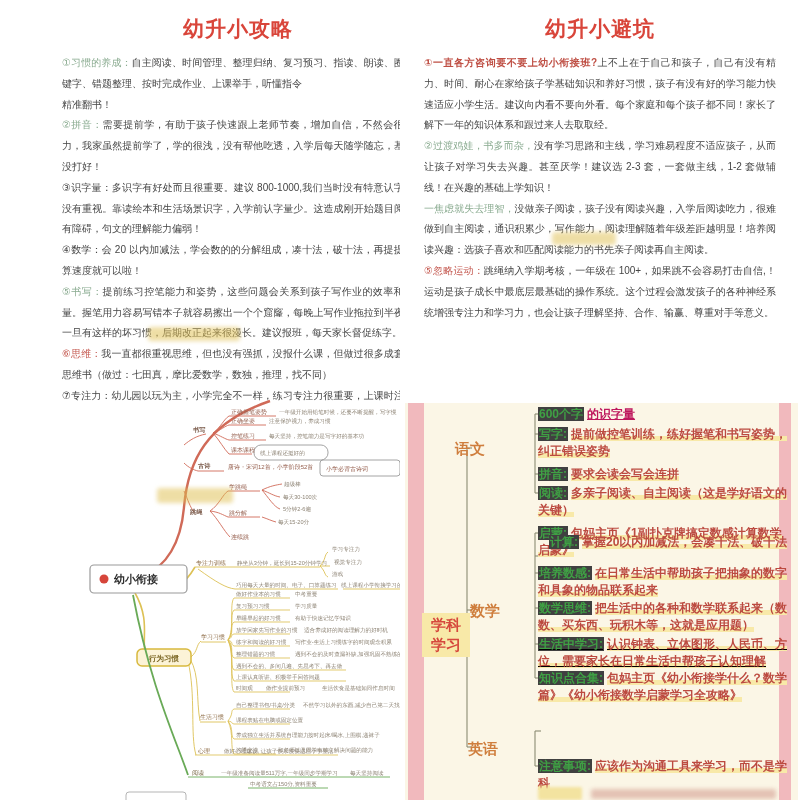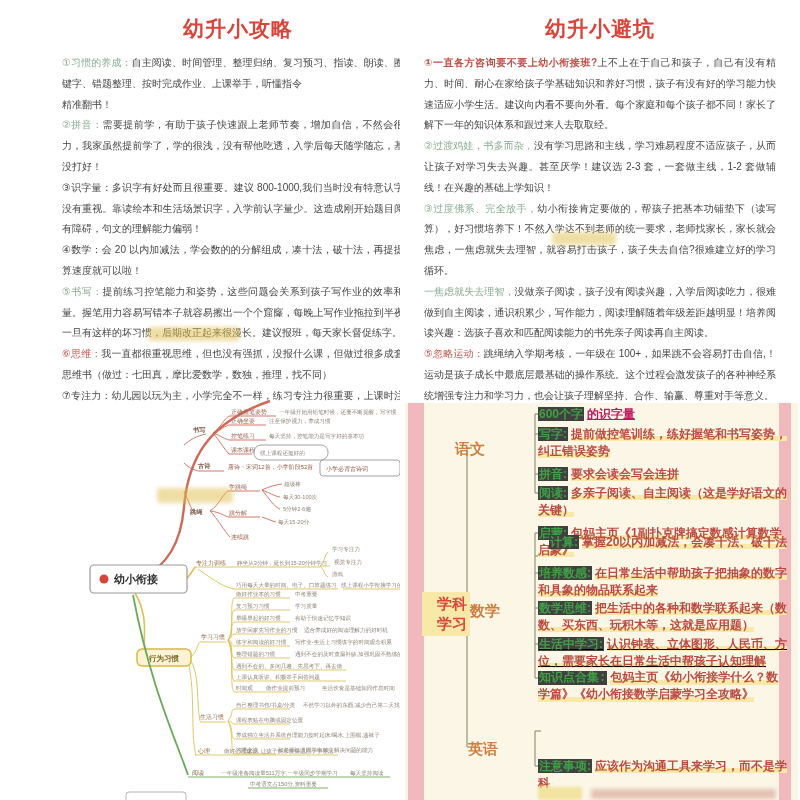--- a/index.html
+++ b/index.html
@@ -15,22 +15,22 @@
   .hg{color:#8aab90;}
   .hr{color:#c4574e;}
   .hrb{color:#bf4f44;font-weight:bold;}
   .hd{color:#454545;}
   
   .sheet{position:absolute;left:5px;top:403px;width:393px;height:397px;background:#fbf6e6;overflow:hidden;}
   .bar{position:absolute;top:0;bottom:0;background:#f1b9bd;}
   .barL{left:3px;width:16px;}
   .barR{left:374px;width:12px;}
   .tree{position:absolute;left:0;top:0;}
-  .grp{position:absolute;left:17px;top:189px;width:42px;padding:2px 3px;background:#f8e9a8;
-       color:#d6483d;font-size:15px;font-weight:bold;line-height:20px;text-align:right;}
+  .grp{position:absolute;left:17px;top:210px;width:42px;padding:2px 3px;background:#f8e9a8;
+       color:#d6483d;font-size:15px;font-weight:bold;line-height:20px;text-align:center;}
   .subj{position:absolute;color:#cf7e3d;font-size:15px;font-weight:bold;}
   .item{position:absolute;left:133px;width:252px;font-size:12px;line-height:16.5px;font-weight:bold;}
   .il{color:#3fa044;background:#404040;margin-right:3px;padding:0 1px;
       -webkit-box-decoration-break:clone;box-decoration-break:clone;}
   .it{color:#bc4a40;background:linear-gradient(transparent 64%,#f8e9a8 64%);
       -webkit-box-decoration-break:clone;box-decoration-break:clone;}
   .it.dark{color:#be185d;background:none;text-decoration:underline;}
   .blurlab{position:absolute;left:133px;top:384px;width:44px;height:13px;background:#f3e3a0;
            filter:blur(1.5px);border-radius:2px;}
   .blurtxt{position:absolute;left:186px;top:386px;width:185px;height:10px;background:#c88478;
@@ -204,21 +204,20 @@
         <text class="nodetxt" x="76" y="188">幼小衔接</text>
       </g>
     </svg>
   </section>
 
   <section class="panel" id="right">
     <h1 class="title">幼升小避坑</h1>
     <div class="paras">
       <p><span class="hrb">①一直各方咨询要不要上幼小衔接班?</span><span>上不上在于自己和孩子，自己有没有精力、时间、耐心在家给孩子学基础知识和养好习惯，孩子有没有好的学习能力快速适应小学生活。建议向内看不要向外看。每个家庭和每个孩子都不同！家长了解下一年的知识体系和跟过来人去取取经。</span></p>
       <p><span class="hg">②过渡鸡娃，书多而杂，</span><span>没有学习思路和主线，学习难易程度不适应孩子，从而让孩子对学习失去兴趣。甚至厌学！建议选 2-3 套，一套做主线，1-2 套做辅线！在兴趣的基础上学知识！</span></p>
-      <p><span class="hg">③过度佛系、完全放手，</span><span>幼小衔接肯定要做的，帮孩子把基本功铺垫下（读写算），好习惯培养下！不然入学达不到老师的统一要求，老师找家长，家长就会焦虑，一焦虑就失去理智，就容易打击孩子，孩子失去自信?很难建立好的学习循环。</span></p>
       <p><span class="hg">一焦虑就失去理智，</span><span>没做亲子阅读，孩子没有阅读兴趣，入学后阅读吃力，很难做到自主阅读，通识积累少，写作能力，阅读理解随着年级差距越明显！培养阅读兴趣：选孩子喜欢和匹配阅读能力的书先亲子阅读再自主阅读。</span></p>
       <p><span class="hr">⑤忽略运动：</span><span>跳绳纳入学期考核，一年级在 100+，如果跳不会容易打击自信,！运动是孩子成长中最底层最基础的操作系统。这个过程会激发孩子的各种神经系统增强专注力和学习力，也会让孩子理解坚持、合作、输赢、尊重对手等意义。</span></p>
     </div>
 
     <div class="sheet">
       <div class="bar barL"></div>
       <div class="bar barR"></div>
       <svg class="tree" width="393" height="397" viewBox="0 0 393 397">
         <g stroke="#8b8b72" stroke-width="1.1" fill="none">
           <path d="M62,45 V344"></path>
@@ -250,21 +249,21 @@
 
       <div class="item" style="top:3px;"><span class="il">600个字</span><span class="it dark">的识字量</span></div>
       <div class="item" style="top:23px;"><span class="il">写字:</span><span class="it">提前做控笔训练，练好握笔和书写姿势，纠正错误姿势</span></div>
       <div class="item" style="top:82px;"><span class="il">阅读:</span><span class="it">多亲子阅读、自主阅读（这是学好语文的关键）</span></div>
       <div class="item" style="top:63px;"><span class="il">拼音:</span><span class="it">要求会读会写会连拼</span></div>
       <div class="item" style="top:122px;"><span class="il">启蒙:</span><span class="it">包妈主页《1副扑克牌搞定数感计算数学启蒙》</span></div>
       <div class="item" style="top:131px;padding-left:11px;"><span class="il">计算:</span><span class="it">掌握20以内加减法，会凑十法、破十法</span></div>
       <div class="item" style="top:162px;"><span class="il">培养数感:</span><span class="it">在日常生活中帮助孩子把抽象的数字和具象的物品联系起来</span></div>
       <div class="item" style="top:197px;"><span class="il">数学思维:</span><span class="it">把生活中的各种和数学联系起来（数数、买东西、玩积木等，这就是应用题）</span></div>
       <div class="item" style="top:233px;text-decoration:underline;"><span class="il">生活中学习:</span><span class="it">认识钟表、立体图形、人民币、方位，需要家长在日常生活中帮孩子认知理解</span></div>
-      <div class="item" style="top:267px;font-family:Liberation Mono, monospace;"><span class="il">知识点合集:</span><span class="it">包妈主页《幼小衔接学什么？数学篇》《幼小衔接数学启蒙学习全攻略》</span></div>
+      <div class="item" style="top:267px;"><span class="il">知识点合集:</span><span class="it">包妈主页《幼小衔接学什么？数学篇》《幼小衔接数学启蒙学习全攻略》</span></div>
       <div class="item" style="top:355px;"><span class="il">注意事项:</span><span class="it">应该作为沟通工具来学习，而不是学科</span></div>
 
       <div class="blurlab"></div>
       <div class="blurtxt"></div>
     </div>
   </section>
 
   <div class="wm" style="left:148px;top:327px;width:92px;height:14px;"></div>
   <div class="wm" style="left:157px;top:488px;width:76px;height:15px;"></div>
   <div class="wm" style="left:552px;top:232px;width:64px;height:13px;"></div>

